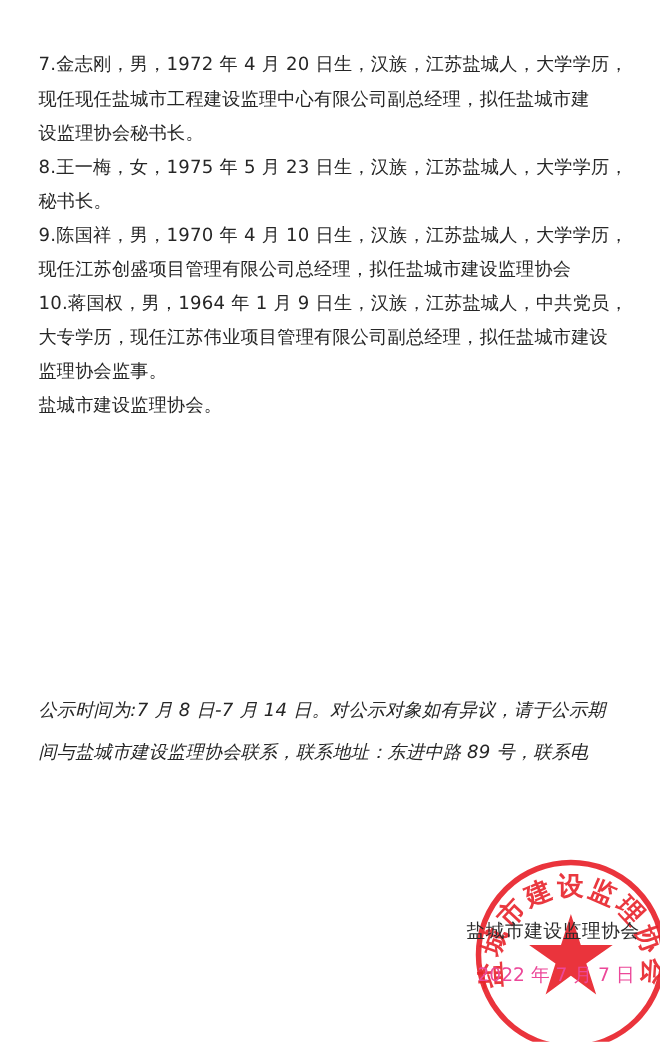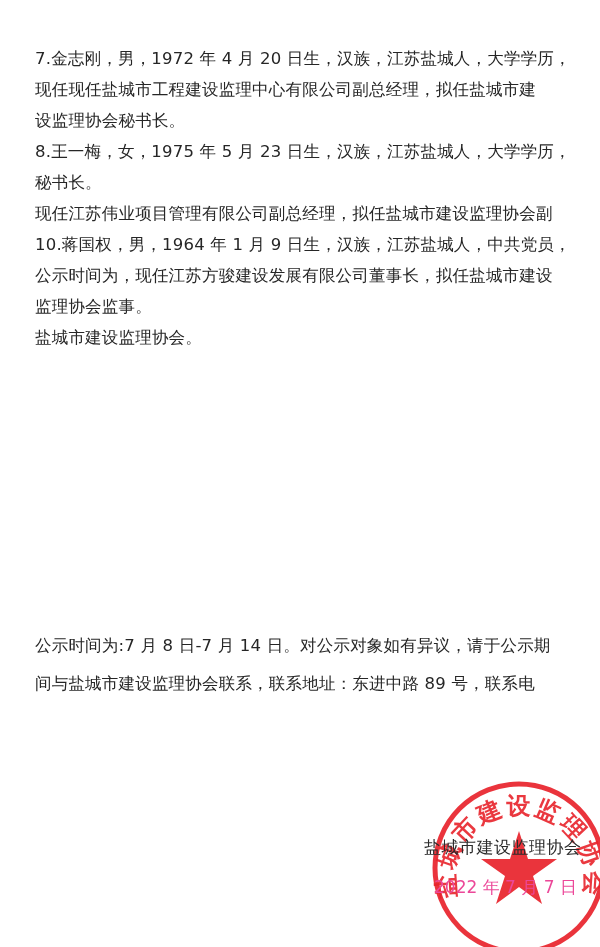--- a/index.html
+++ b/index.html
@@ -33,20 +33,21 @@
       line-height: 31px;
       height: 31px;
       white-space: nowrap;
       letter-spacing: 0.2px;
     }
     .notice {
       position: absolute;
       left: 19px;
       top: 610px;
       width: 566px;
+      font-style: italic;
     }
     .notice .line {
       font-size: 16.5px;
       line-height: 38px;
       height: 38px;
       white-space: nowrap;
       letter-spacing: 0.2px;
     }
     .seal {
       position: absolute;
@@ -84,25 +85,26 @@
     <div>
       <div class="line">7.金志刚，男，1972 年 4 月 20 日生，汉族，江苏盐城人，大学学历，</div>
       <div class="line">现任现任盐城市工程建设监理中心有限公司副总经理，拟任盐城市建</div>
       <div class="line">设监理协会秘书长。</div>
     </div>
     <div>
       <div class="line">8.王一梅，女，1975 年 5 月 23 日生，汉族，江苏盐城人，大学学历，</div>
       <div class="line">秘书长。</div>
     </div>
     <div>
-      <div class="line">现任江苏伟业项目管理有限公司副总经理，拟任盐城市建设监理协会副</div>
+      <div class="line">9.陈国祥，男，1970 年 4 月 10 日生，汉族，江苏盐城人，大学学历，</div>
+      <div class="line">现任江苏创盛项目管理有限公司总经理，拟任盐城市建设监理协会</div>
     </div>
     <div>
       <div class="line">10.蒋国权，男，1964 年 1 月 9 日生，汉族，江苏盐城人，中共党员，</div>
-      <div class="line">公示时间为，现任江苏方骏建设发展有限公司董事长，拟任盐城市建设</div>
+      <div class="line">大专学历，现任江苏伟业项目管理有限公司副总经理，拟任盐城市建设</div>
       <div class="line">监理协会监事。</div>
     </div>
     <div>
       <div class="line">盐城市建设监理协会。</div>
     </div>
   </div>
 
   <div class="notice">
     <div class="line">公示时间为:7 月 8 日-7 月 14 日。对公示对象如有异议，请于公示期</div>
     <div class="line">间与盐城市建设监理协会联系，联系地址：东进中路 89 号，联系电</div>

